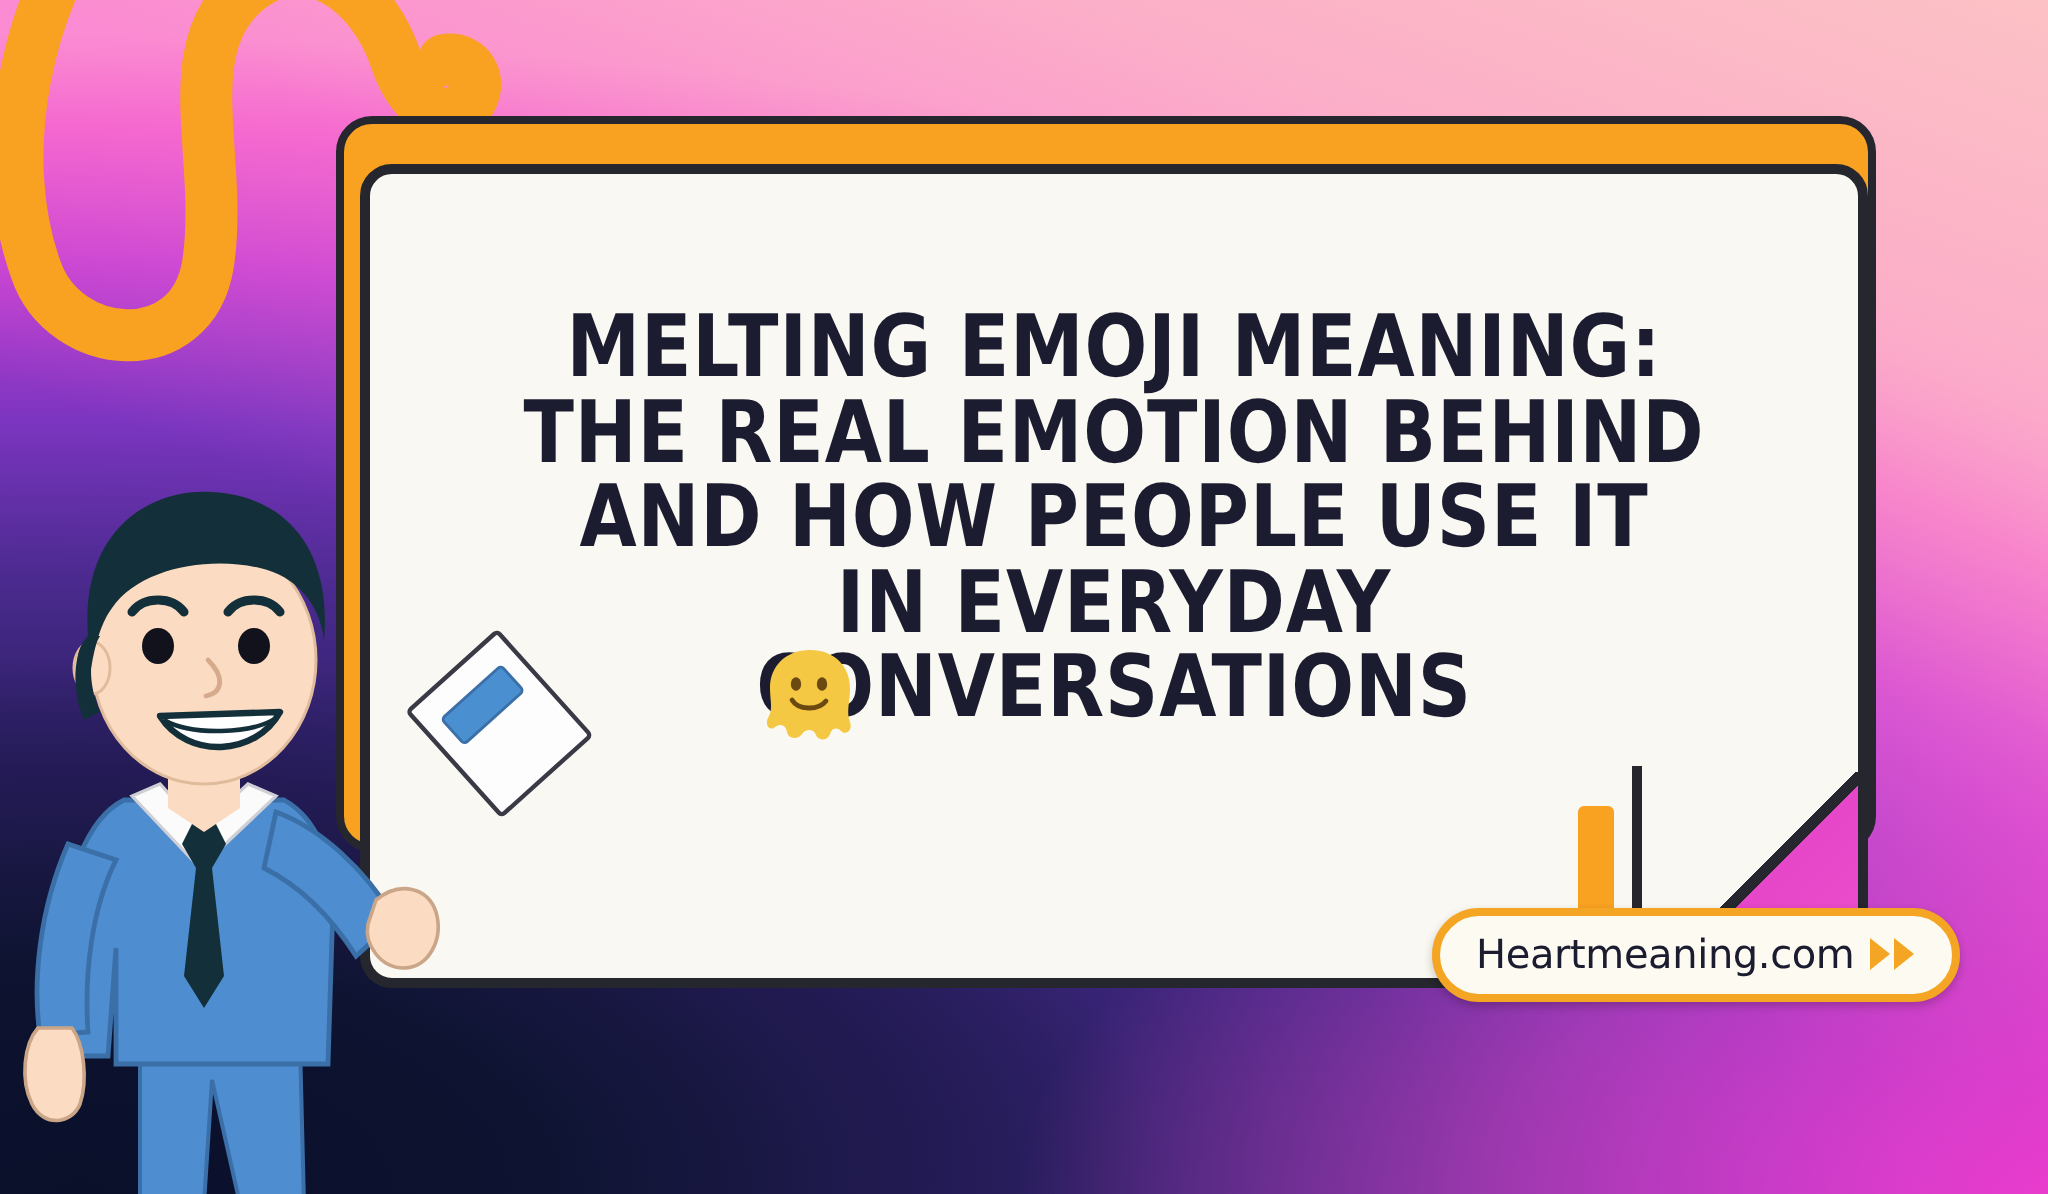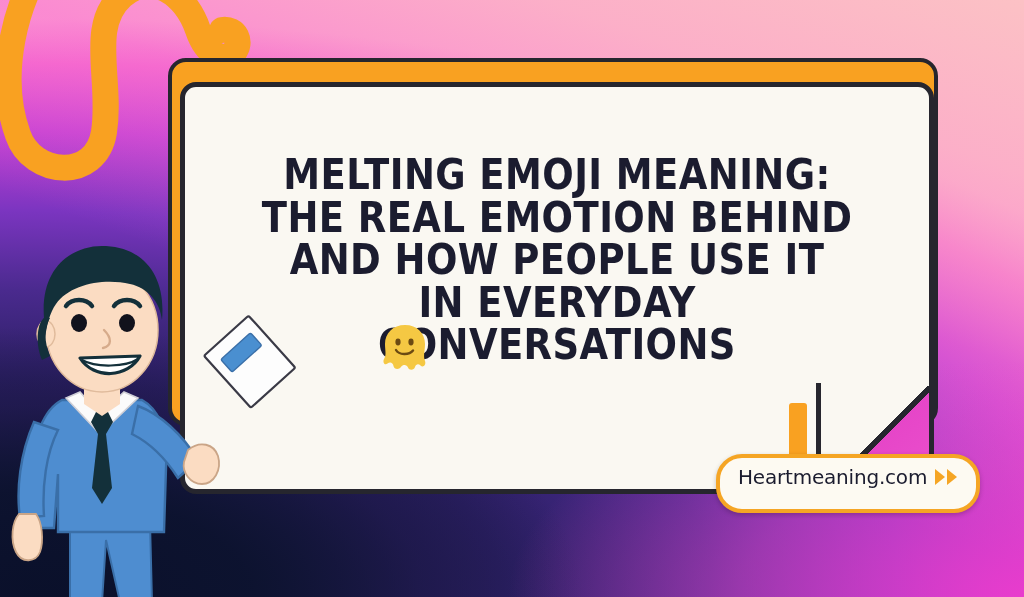--- a/index.html
+++ b/index.html
@@ -75,21 +75,21 @@
   .paper{position:absolute;left:193px;top:305px;width:112px;height:112px;}
 
   
   .character{position:absolute;left:-8px;top:222px;width:300px;height:380px;}
 
   
   .badge{
     position:absolute;left:716px;top:454px;
     display:flex;align-items:center;gap:7px;
     background:#fdfaf2;border:4px solid #f5a524;border-radius:26px;
-    padding:7px 16px 20px 18px;
+    padding:7px 16px 8px 18px;
     box-shadow:0 2px 5px rgba(0,0,0,.22);
   }
   .badge-text{
     font-family:"DejaVu Sans",sans-serif;
     font-size:20px;font-weight:400;color:#1b1c2f;letter-spacing:-0.2px;
     white-space:nowrap;
   }
   .badge-arrows{display:flex;align-items:center;gap:1px;}
 </style>
 </head>

